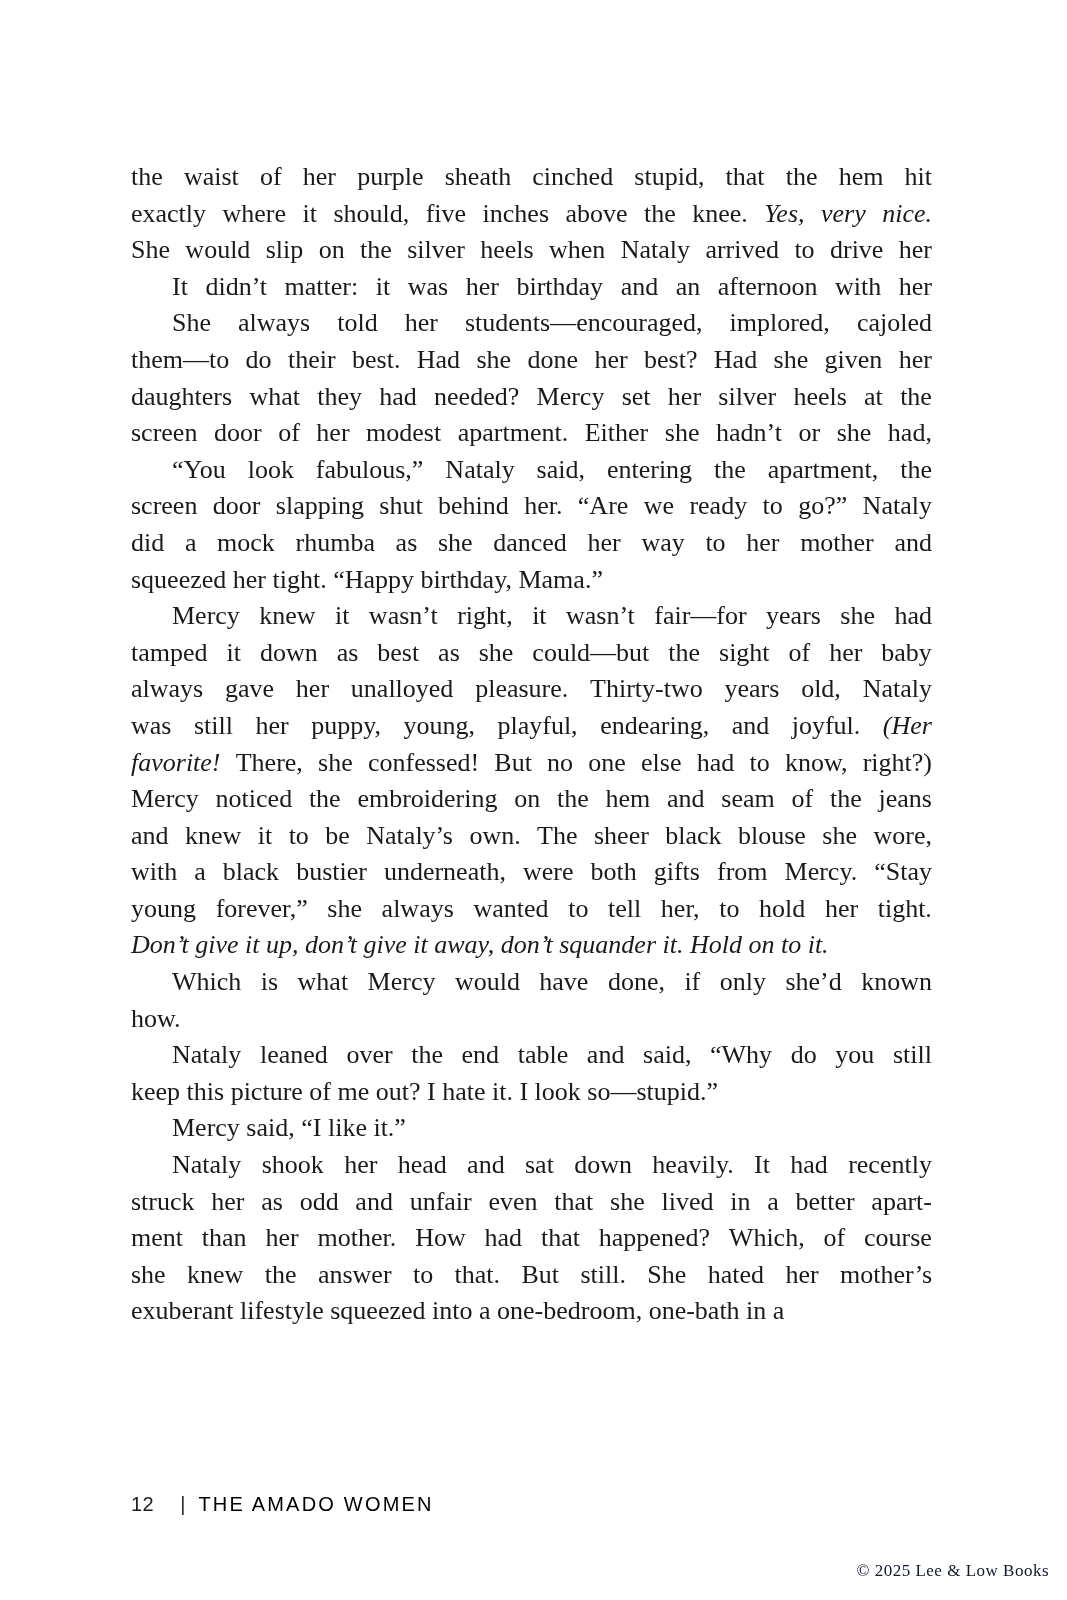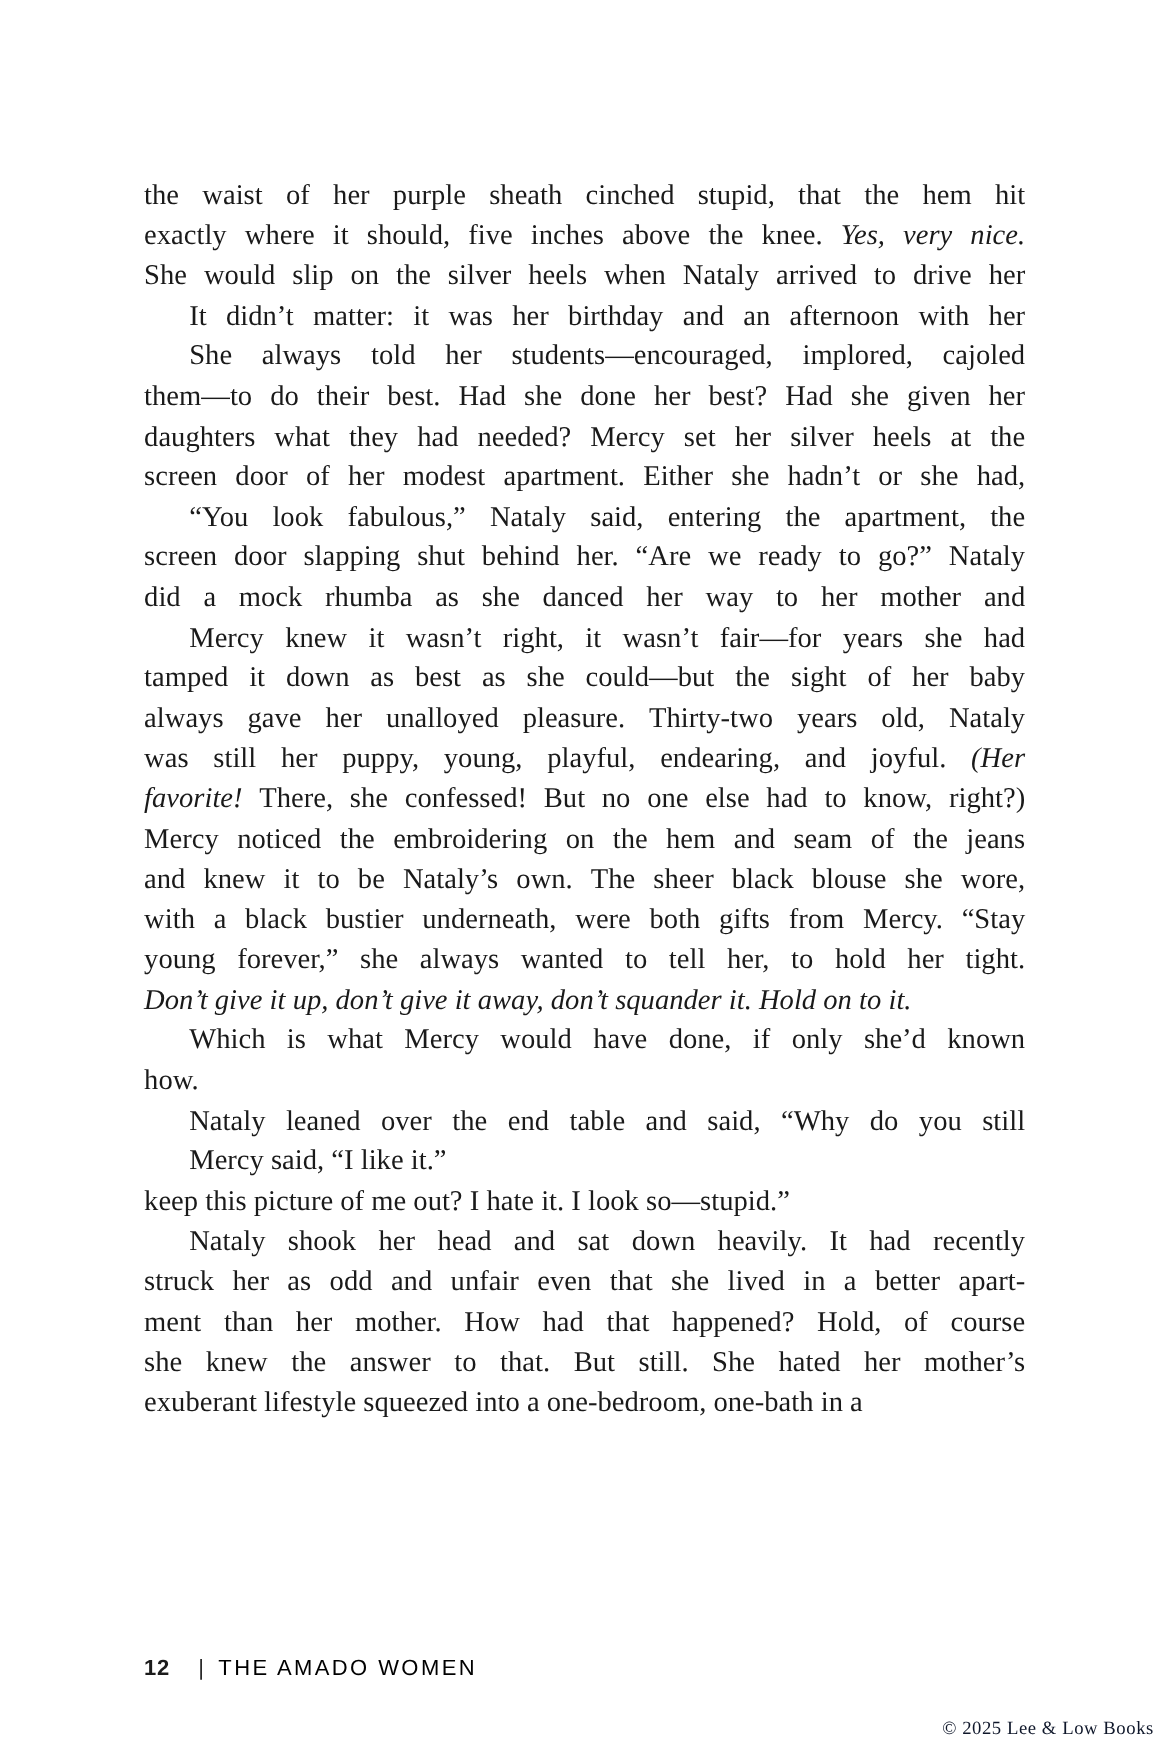--- a/index.html
+++ b/index.html
@@ -32,23 +32,22 @@
     position: absolute;
     left: 131px;
     top: 1493px;
     display: flex;
     align-items: baseline;
     font-family: "Liberation Sans", sans-serif;
     color: #1b1b1b;
   }
   .pgnum {
     font-size: 20px;
-    font-weight: 700;
+    font-weight: 400;
     letter-spacing: 0.5px;
-    margin-top: 13px;
   }
   .bar {
     font-size: 20px;
     font-weight: 400;
     color: #2a2a2a;
     margin: 0 13px 0 26px;
   }
   .rtitle {
     font-size: 20px;
     font-weight: 400;
@@ -211,20 +210,21 @@
       <span>as</span>
       <span>she</span>
       <span>danced</span>
       <span>her</span>
       <span>way</span>
       <span>to</span>
       <span>her</span>
       <span>mother</span>
       <span>and</span>
     </div>
+    <div class="line last"><span>squeezed her tight. “Happy birthday, Mama.”</span></div>
     <div class="line indent">
       <span>Mercy</span>
       <span>knew</span>
       <span>it</span>
       <span>wasn’t</span>
       <span>right,</span>
       <span>it</span>
       <span>wasn’t</span>
       <span>fair—for</span>
       <span>years</span>
@@ -361,22 +361,22 @@
       <span>the</span>
       <span>end</span>
       <span>table</span>
       <span>and</span>
       <span>said,</span>
       <span>“Why</span>
       <span>do</span>
       <span>you</span>
       <span>still</span>
     </div>
+    <div class="line last"><span>keep this picture of me out? I hate it. I look so—stupid.”</span></div>
     <div class="line last indent"><span>Mercy said, “I like it.”</span></div>
-    <div class="line last"><span>keep this picture of me out? I hate it. I look so—stupid.”</span></div>
     <div class="line indent">
       <span>Nataly</span>
       <span>shook</span>
       <span>her</span>
       <span>head</span>
       <span>and</span>
       <span>sat</span>
       <span>down</span>
       <span>heavily.</span>
       <span>It</span>
@@ -401,21 +401,21 @@
     </div>
     <div class="line">
       <span>ment</span>
       <span>than</span>
       <span>her</span>
       <span>mother.</span>
       <span>How</span>
       <span>had</span>
       <span>that</span>
       <span>happened?</span>
-      <span>Hold,</span>
+      <span>Which,</span>
       <span>of</span>
       <span>course</span>
     </div>
     <div class="line">
       <span>she</span>
       <span>knew</span>
       <span>the</span>
       <span>answer</span>
       <span>to</span>
       <span>that.</span>

